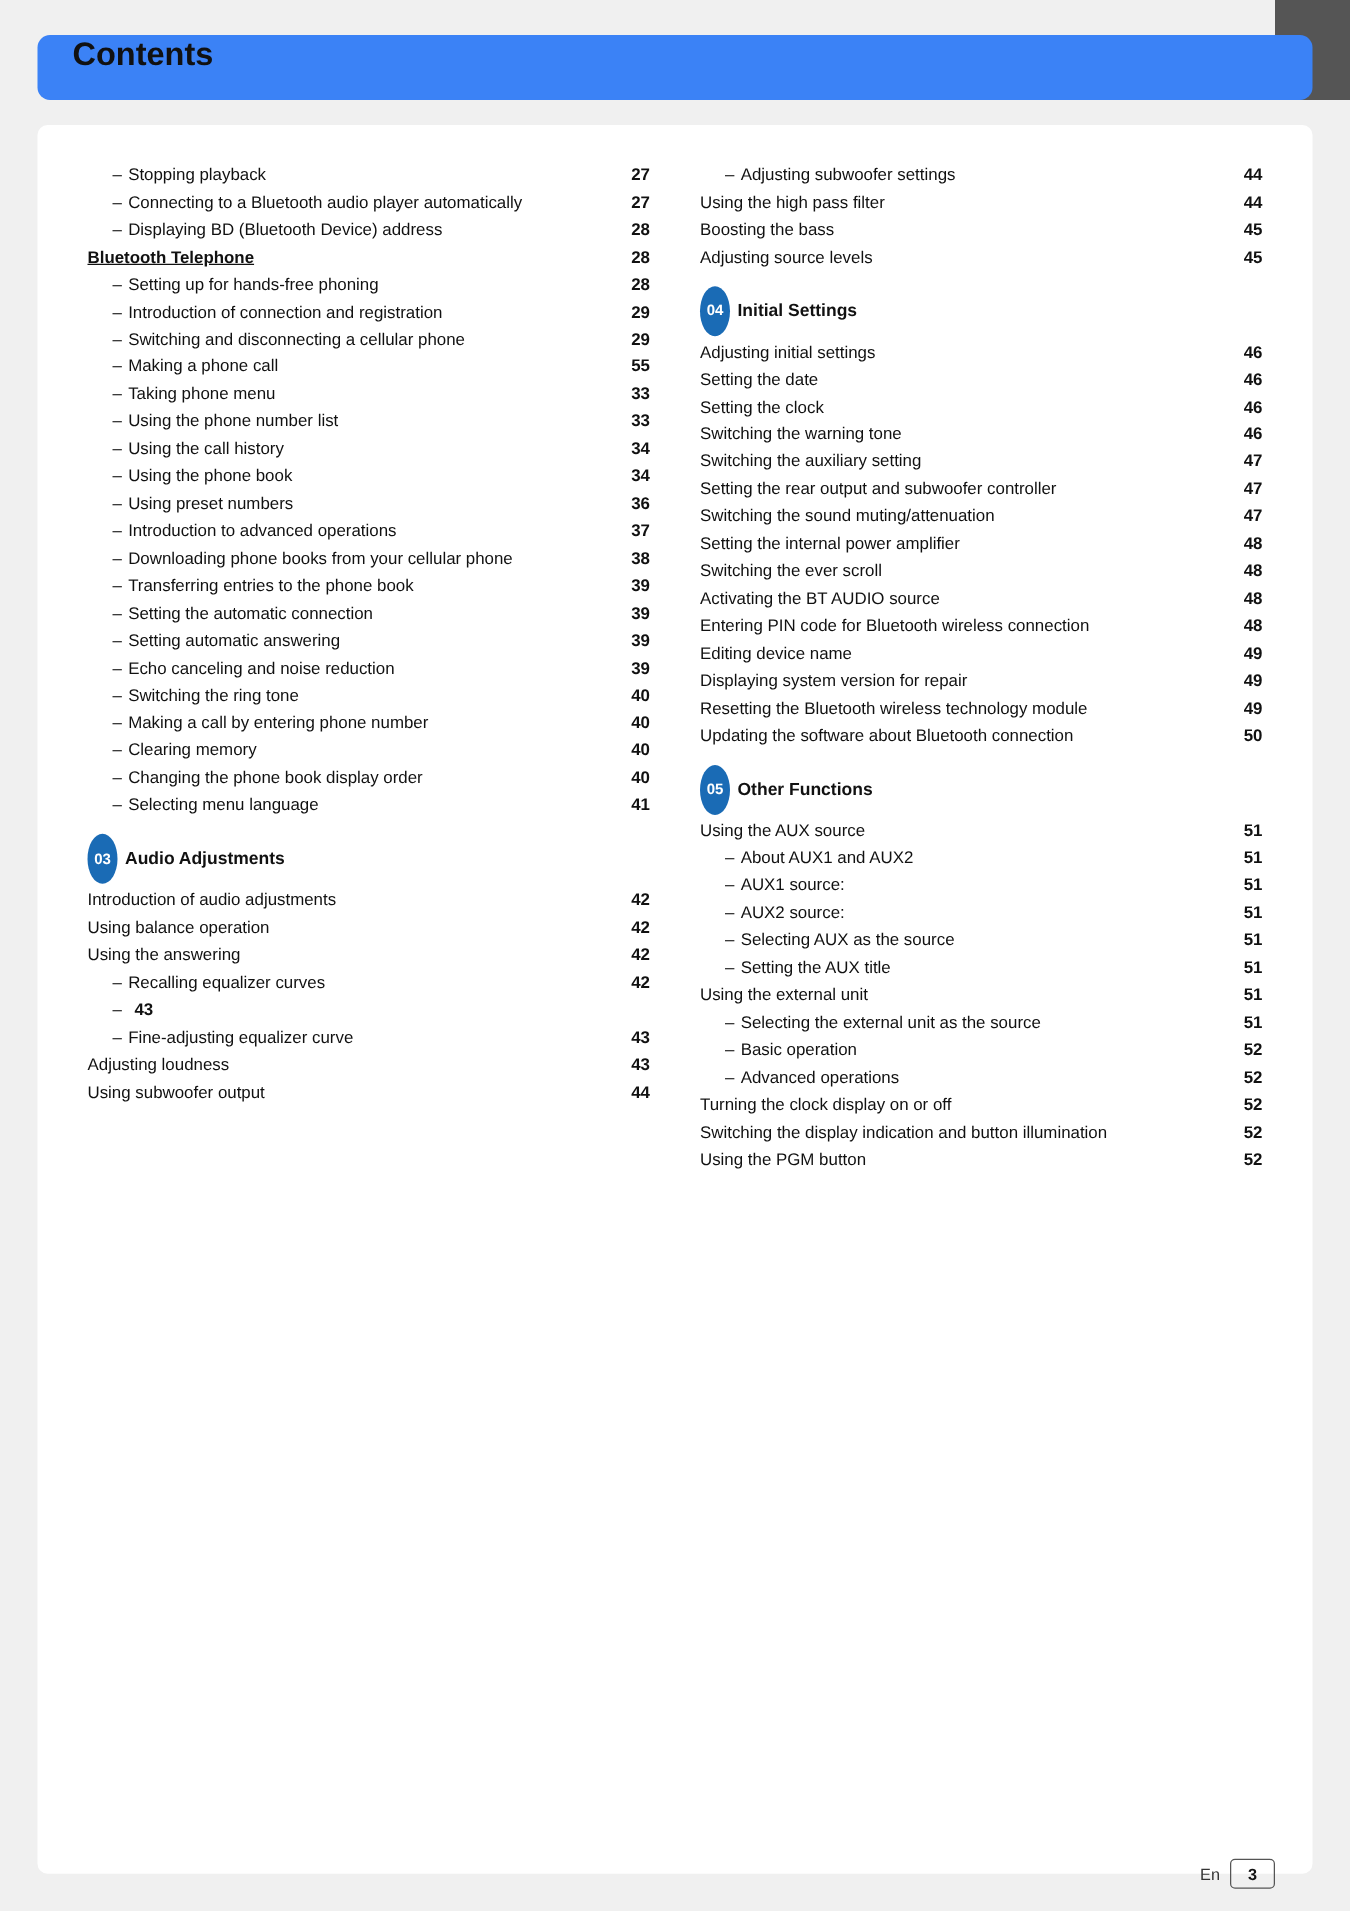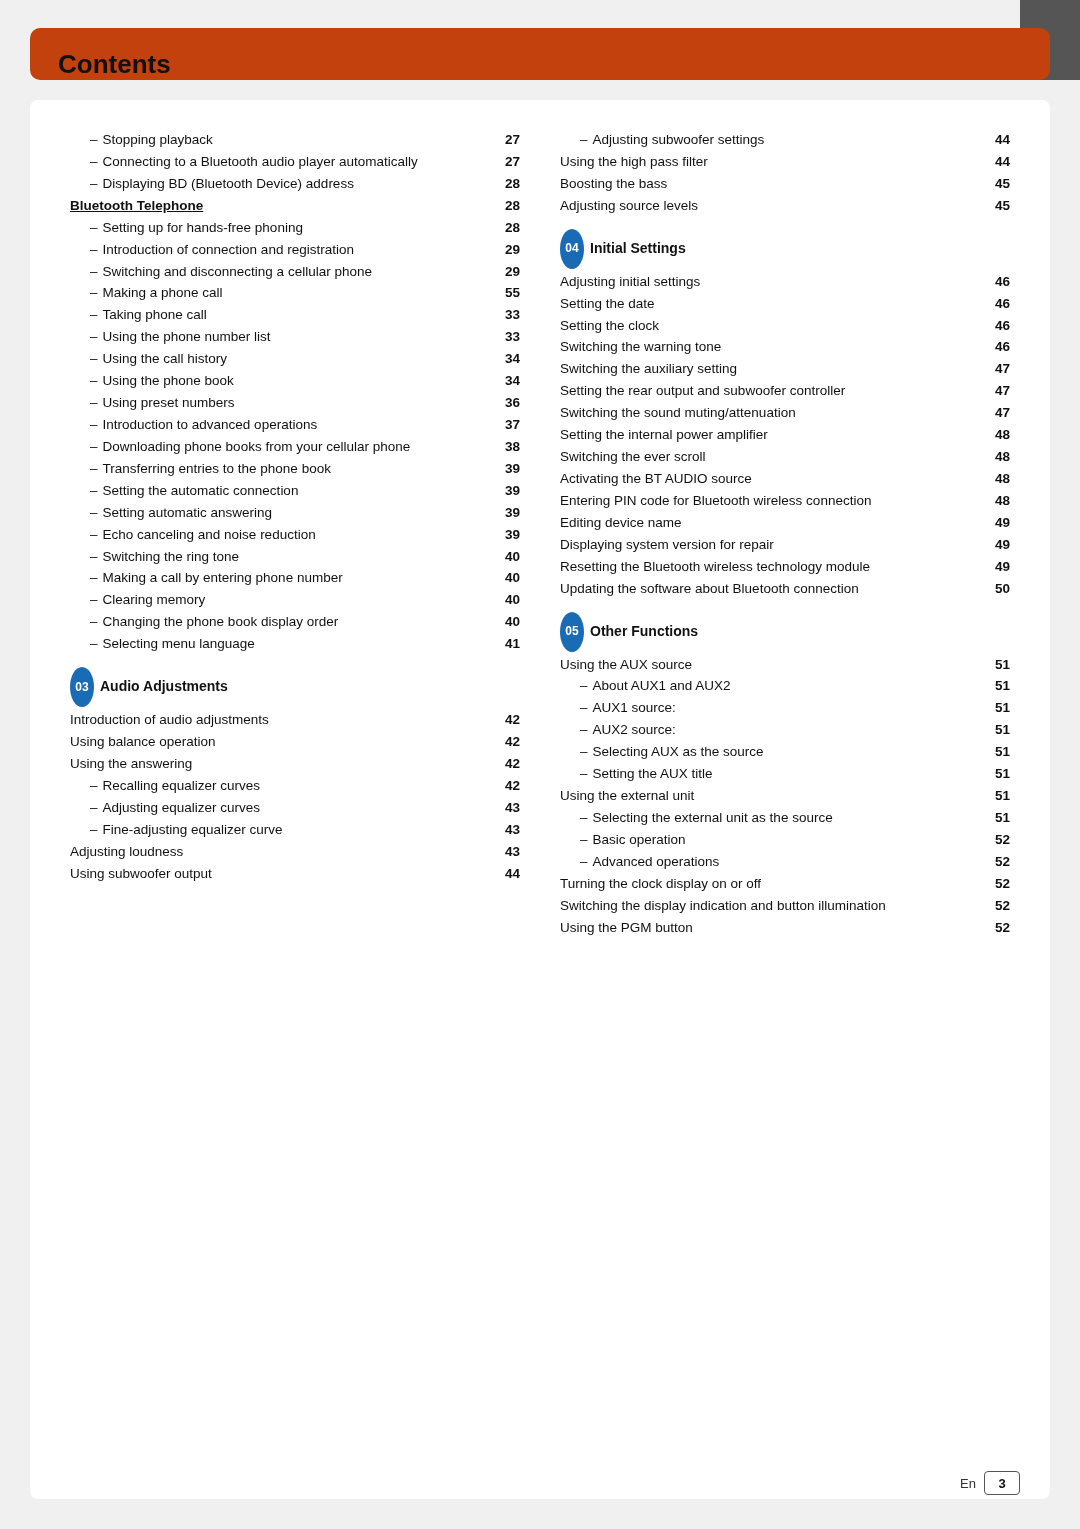--- a/index.html
+++ b/index.html
@@ -21,24 +21,24 @@
       padding: 0;
     }
 
     
     .top-bar {
       position: absolute;
       top: 28px;
       left: 30px;
       right: 30px;
       height: 52px;
-      background: #c2410c;
+      background: #3b82f6;
       border-radius: 10px;
       display: flex;
-      align-items: flex-end;
+      align-items: flex-start;
       padding-left: 28px;
     }
 
     .top-bar-title {
       font-size: 26px;
       font-weight: bold;
       color: #111;
     }
 
     
@@ -130,21 +130,21 @@
     }
 
     .section-title {
       font-size: 14px;
       font-weight: bold;
     }
 
     
     .bottom-bar {
       position: absolute;
-      bottom: 34px;
+      bottom: 18px;
       right: 60px;
       display: flex;
       align-items: center;
       gap: 8px;
     }
 
     .lang-en {
       font-size: 13px;
       color: #333;
     }
@@ -213,21 +213,21 @@
         <span class="entry-text">Switching and disconnecting a cellular phone</span>
         <span class="page-num">29</span>
       </div>
       <div class="entry-sub">
         <span class="dash">–</span>
         <span class="entry-text">Making a phone call</span>
         <span class="page-num"><strong>55</strong></span>
       </div>
       <div class="entry-sub">
         <span class="dash">–</span>
-        <span class="entry-text">Taking phone call</span>
+        <span class="entry-text">Taking phone menu</span>
         <span class="page-num"><strong>33</strong></span>
       </div>
       <div class="entry-sub">
         <span class="dash">–</span>
         <span class="entry-text">Using the phone number list</span>
         <span class="page-num"><strong>33</strong></span>
       </div>
       <div class="entry-sub">
         <span class="dash">–</span>
         <span class="entry-text">Using the call history</span>
@@ -316,21 +316,20 @@
         <span class="entry-text">Using the answering</span>
         <span class="page-num"><strong>42</strong></span>
       </div>
       <div class="entry-sub">
         <span class="dash">–</span>
         <span class="entry-text">Recalling equalizer curves</span>
         <span class="page-num"><strong>42</strong></span>
       </div>
       <div class="entry-sub">
         <span class="dash">–</span>
-        <span class="entry-text">Adjusting equalizer curves</span>
         <span class="page-num">43</span>
       </div>
       <div class="entry-sub">
         <span class="dash">–</span>
         <span class="entry-text">Fine-adjusting equalizer curve</span>
         <span class="page-num">43</span>
       </div>
       <div class="entry">
         <span class="entry-text">Adjusting loudness</span>
         <span class="page-num">43</span>

